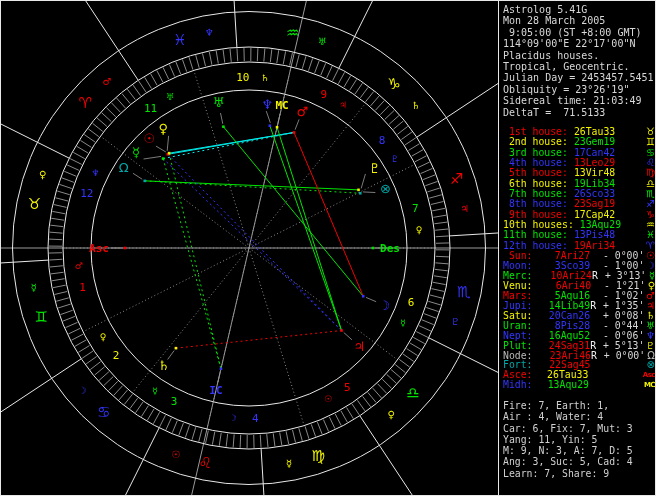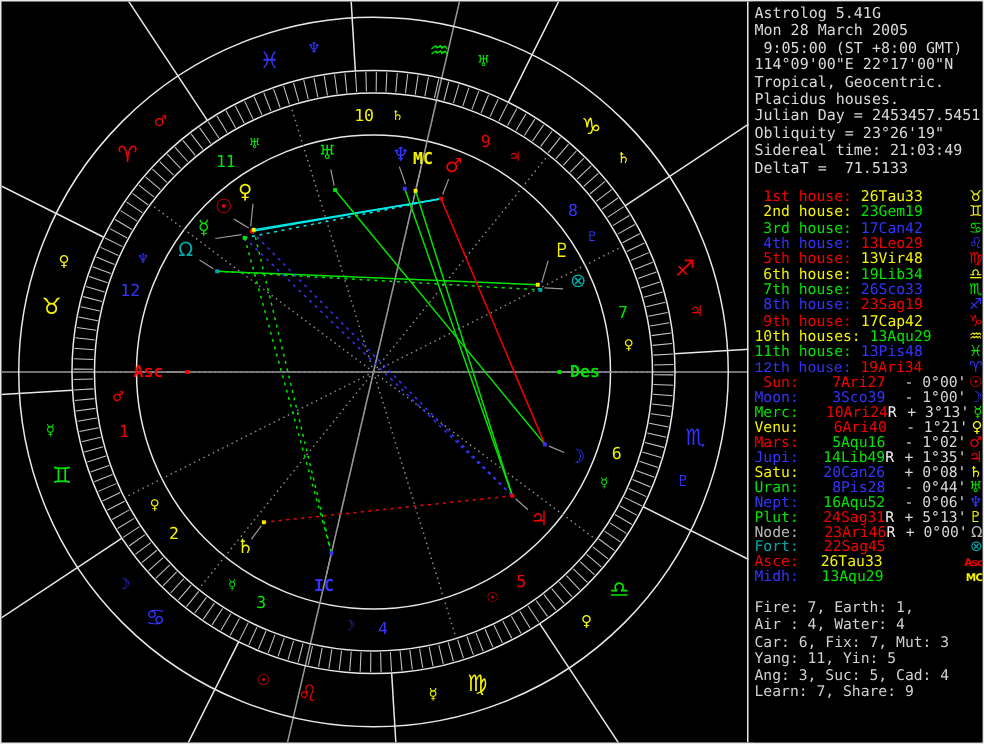--- a/index.html
+++ b/index.html
@@ -358,40 +358,40 @@
   </div>
 
   <div class="divider"></div>
 
   <div class="info-panel">
     <div class="hdr">
       <div>Astrolog 5.41G</div>
       <div>Mon 28 March 2005</div>
       <div> 9:05:00 (ST +8:00 GMT)</div>
       <div>114°09'00"E 22°17'00"N</div>
+      <div>Placidus houses.</div>
       <div>Tropical, Geocentric.</div>
-      <div>Placidus houses.</div>
       <div>Julian Day = 2453457.5451</div>
       <div>Obliquity = 23°26'19"</div>
       <div>Sidereal time: 21:03:49</div>
       <div>DeltaT =  71.5133</div>
     </div>
     <div class="houses" id="houses">
         <div class="hrow"><span class="hlabel" style="color: rgb(244, 0, 0);"> 1st house:</span><span class="hval" style="color: rgb(244, 244, 0);">26Tau33</span><span class="hglyph" style="color: rgb(244, 244, 0);">♉</span></div>
         <div class="hrow"><span class="hlabel" style="color: rgb(244, 244, 0);"> 2nd house:</span><span class="hval" style="color: rgb(0, 228, 0);">23Gem19</span><span class="hglyph" style="color: rgb(244, 244, 0);">♊</span></div>
         <div class="hrow"><span class="hlabel" style="color: rgb(0, 228, 0);"> 3rd house:</span><span class="hval" style="color: rgb(52, 52, 252);">17Can42</span><span class="hglyph" style="color: rgb(0, 228, 0);">♋</span></div>
         <div class="hrow"><span class="hlabel" style="color: rgb(52, 52, 252);"> 4th house:</span><span class="hval" style="color: rgb(244, 0, 0);">13Leo29</span><span class="hglyph" style="color: rgb(52, 52, 252);">♌</span></div>
         <div class="hrow"><span class="hlabel" style="color: rgb(244, 0, 0);"> 5th house:</span><span class="hval" style="color: rgb(244, 244, 0);">13Vir48</span><span class="hglyph" style="color: rgb(244, 0, 0);">♍</span></div>
         <div class="hrow"><span class="hlabel" style="color: rgb(244, 244, 0);"> 6th house:</span><span class="hval" style="color: rgb(0, 228, 0);">19Lib34</span><span class="hglyph" style="color: rgb(244, 244, 0);">♎</span></div>
         <div class="hrow"><span class="hlabel" style="color: rgb(0, 228, 0);"> 7th house:</span><span class="hval" style="color: rgb(52, 52, 252);">26Sco33</span><span class="hglyph" style="color: rgb(0, 228, 0);">♏</span></div>
         <div class="hrow"><span class="hlabel" style="color: rgb(52, 52, 252);"> 8th house:</span><span class="hval" style="color: rgb(244, 0, 0);">23Sag19</span><span class="hglyph" style="color: rgb(52, 52, 252);">♐</span></div>
         <div class="hrow"><span class="hlabel" style="color: rgb(244, 0, 0);"> 9th house:</span><span class="hval" style="color: rgb(244, 244, 0);">17Cap42</span><span class="hglyph" style="color: rgb(244, 0, 0);">♑</span></div>
         <div class="hrow"><span class="hlabel" style="color: rgb(244, 244, 0);">10th houses:</span><span class="hval" style="color: rgb(0, 228, 0);">13Aqu29</span><span class="hglyph" style="color: rgb(244, 244, 0);">♒</span></div>
         <div class="hrow"><span class="hlabel" style="color: rgb(0, 228, 0);">11th house:</span><span class="hval" style="color: rgb(52, 52, 252);">13Pis48</span><span class="hglyph" style="color: rgb(0, 228, 0);">♓</span></div>
-        <div class="hrow"><span class="hlabel" style="color: rgb(52, 52, 252); font-family: Liberation Mono, monospace;">12th house:</span><span class="hval" style="color: rgb(244, 0, 0);">19Ari34</span><span class="hglyph" style="color: rgb(52, 52, 252);">♈</span></div>
+        <div class="hrow"><span class="hlabel" style="color: rgb(52, 52, 252);">12th house:</span><span class="hval" style="color: rgb(244, 0, 0);">19Ari34</span><span class="hglyph" style="color: rgb(52, 52, 252);">♈</span></div>
       </div>
     <div class="objects" id="objects">
         <div class="orow"><span class="olabel" style="color: rgb(244, 0, 0);"> Sun:</span><span class="oval" style="color: rgb(244, 0, 0); text-align: right;">7Ari27</span><span class="oretro"></span><span class="ovel">- 0°00'</span><span class="oglyph" style="color: rgb(244, 0, 0);">☉</span></div>
         <div class="orow"><span class="olabel" style="color: rgb(52, 52, 252);">Moon:</span><span class="oval" style="color: rgb(52, 52, 252);">3Sco39</span><span class="oretro"></span><span class="ovel">- 1°00'</span><span class="oglyph" style="color: rgb(52, 52, 252);">☽</span></div>
         <div class="orow"><span class="olabel" style="color: rgb(0, 228, 0);">Merc:</span><span class="oval" style="color: rgb(244, 0, 0);">10Ari24</span><span class="oretro">R</span><span class="ovel">+ 3°13'</span><span class="oglyph" style="color: rgb(0, 228, 0);">☿</span></div>
         <div class="orow"><span class="olabel" style="color: rgb(244, 244, 0);">Venu:</span><span class="oval" style="color: rgb(244, 0, 0);">6Ari40</span><span class="oretro"></span><span class="ovel">- 1°21'</span><span class="oglyph" style="color: rgb(244, 244, 0);">♀</span></div>
         <div class="orow"><span class="olabel" style="color: rgb(244, 0, 0);">Mars:</span><span class="oval" style="color: rgb(0, 228, 0);">5Aqu16</span><span class="oretro"></span><span class="ovel">- 1°02'</span><span class="oglyph" style="color: rgb(244, 0, 0);">♂</span></div>
         <div class="orow"><span class="olabel" style="color: rgb(52, 52, 252);">Jupi:</span><span class="oval" style="color: rgb(0, 228, 0);">14Lib49</span><span class="oretro">R</span><span class="ovel">+ 1°35'</span><span class="oglyph" style="color: rgb(244, 0, 0);">♃</span></div>
         <div class="orow"><span class="olabel" style="color: rgb(244, 244, 0);">Satu:</span><span class="oval" style="color: rgb(52, 52, 252);">20Can26</span><span class="oretro"></span><span class="ovel">+ 0°08'</span><span class="oglyph" style="color: rgb(244, 244, 0);">♄</span></div>
         <div class="orow"><span class="olabel" style="color: rgb(0, 228, 0);">Uran:</span><span class="oval" style="color: rgb(52, 52, 252);">8Pis28</span><span class="oretro"></span><span class="ovel">- 0°44'</span><span class="oglyph" style="color: rgb(0, 228, 0);">♅</span></div>
@@ -400,18 +400,19 @@
         <div class="orow"><span class="olabel" style="color: rgb(184, 184, 184);">Node:</span><span class="oval" style="color: rgb(244, 0, 0);">23Ari46</span><span class="oretro">R</span><span class="ovel">+ 0°00'</span><span class="oglyph" style="color: rgb(184, 184, 184);">Ω</span></div>
         <div class="orow"><span class="olabel" style="color: rgb(0, 168, 168);">Fort:</span><span class="oval" style="color: rgb(244, 0, 0);">22Sag45</span><span class="oretro"></span><span class="ovel"></span><span class="oglyph" style="color: rgb(0, 168, 168);">⊗</span></div>
         <div class="orow"><span class="olabel" style="color: rgb(244, 0, 0);">Asce:</span><span class="oval" style="color: rgb(244, 244, 0);">26Tau33</span><span class="oretro"></span><span class="ovel"></span><span class="oglyph small" style="color: rgb(244, 0, 0);">Asc</span></div>
         <div class="orow"><span class="olabel" style="color: rgb(52, 52, 252);">Midh:</span><span class="oval" style="color: rgb(0, 228, 0);">13Aqu29</span><span class="oretro"></span><span class="ovel"></span><span class="oglyph small" style="color: rgb(244, 244, 0);">MC</span></div>
       </div>
     <div class="stats" id="stats">
         <div>Fire: 7, Earth: 1,</div>
         <div>Air : 4, Water: 4</div>
         <div>Car: 6, Fix: 7, Mut: 3</div>
         <div>Yang: 11, Yin: 5</div>
+        <div>M: 9, N: 3, A: 7, D: 5</div>
         <div>Ang: 3, Suc: 5, Cad: 4</div>
         <div>Learn: 7, Share: 9</div>
       </div>
   </div>
 
 </div>
 
 </body></html>

